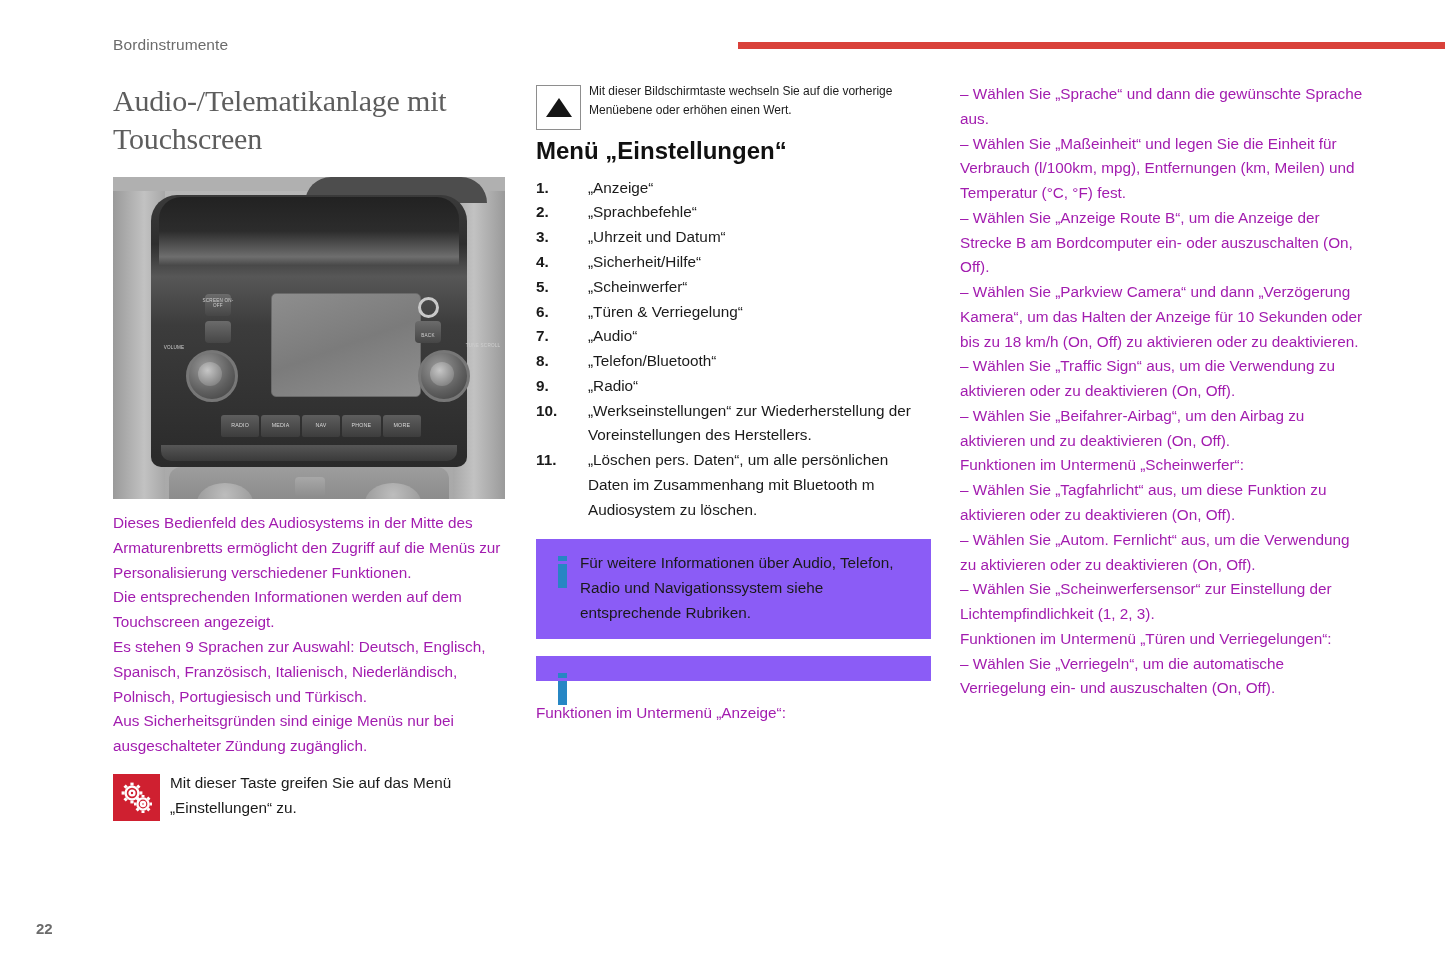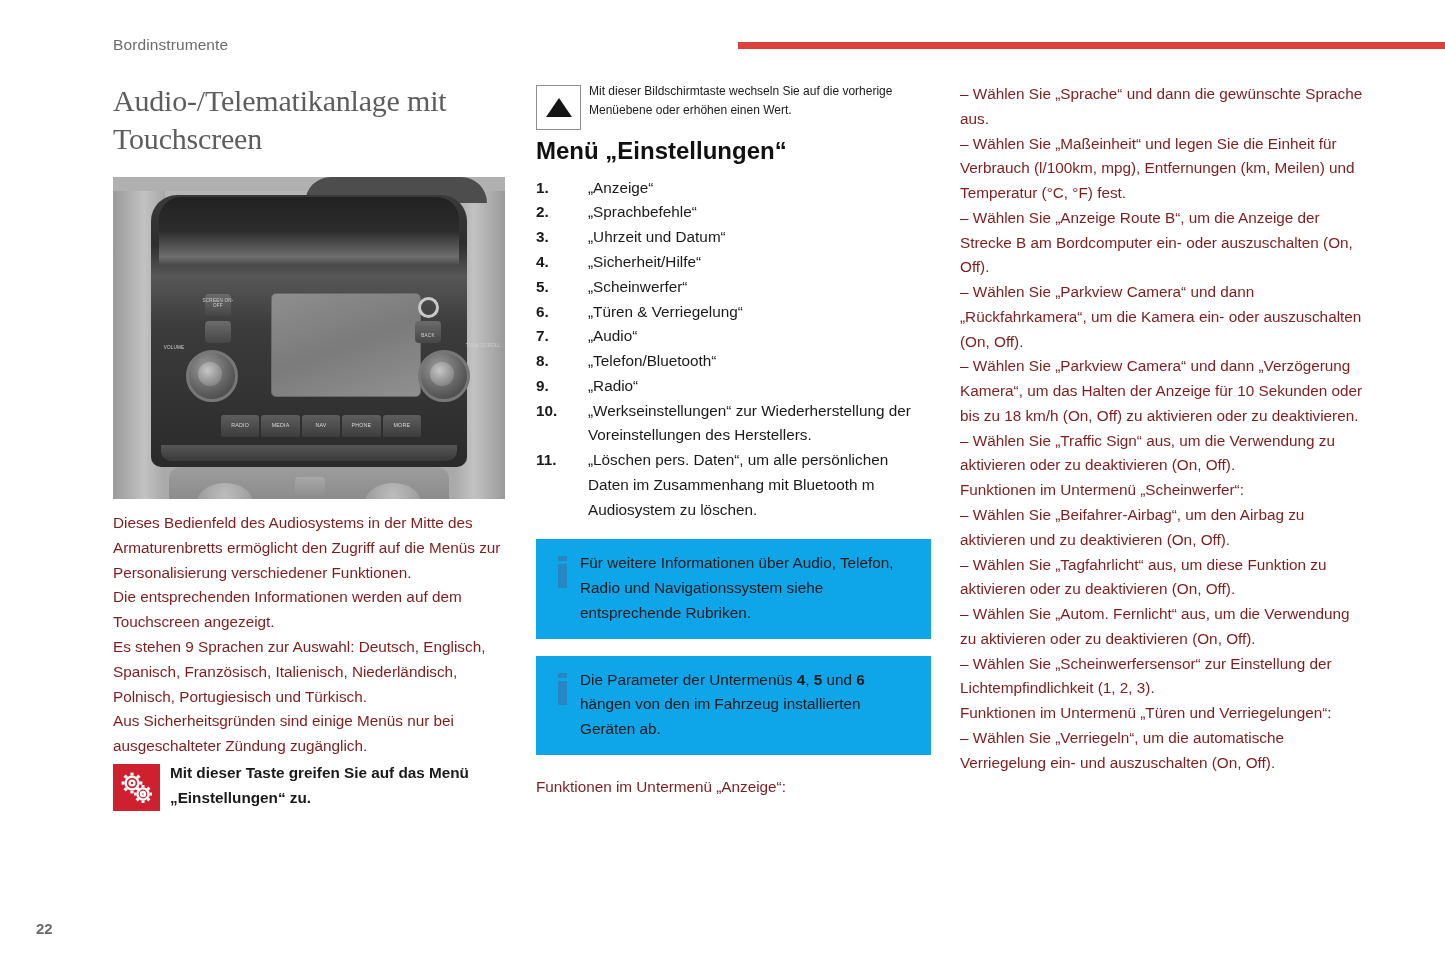--- a/index.html
+++ b/index.html
@@ -68,21 +68,21 @@
     font-weight: 700;
     color: #111111;
     line-height: 1.2;
   }
 
   
   p.body {
     margin: 0;
     font-size: 15.3px;
     line-height: 1.62;
-    color: #7f1d1d;
+    color: #a21caf;
   }
 
   
   .dash-figure {
     position: relative;
     width: 392px;
     height: 322px;
     margin: 19px 0 12px 0;
     overflow: hidden;
     background: #b0b0b0;
@@ -220,23 +220,22 @@
     font-size: 4.6px;
     color: #d0d0d0;
     letter-spacing: 0.2px;
     line-height: 1.15;
     text-align: center;
   }
 
   
   .icon-para {
     position: relative;
-    margin-top: 2px;
+    margin-top: 12px;
     min-height: 50px;
-    font-weight: bold;
   }
   .red-tile {
     position: absolute;
     left: 0; top: 3px;
     width: 47px; height: 47px;
     background: #cf2030;
   }
   .red-tile svg { display:block; }
   .icon-para .flowtext {
     font-size: 15.3px;
@@ -296,21 +295,21 @@
   ol.menu-list li .num {
     position: absolute;
     left: 0;
     top: 0;
     font-weight: 700;
   }
 
   
   .info-box {
     position: relative;
-    background: #0ea5e9;
+    background: #8b5cf6;
     margin-top: 17px;
     padding: 12px 14px 13px 14px;
     font-size: 15.3px;
     line-height: 1.62;
   }
   .info-icon {
     position: absolute;
     left: 22px;
     top: 17px;
     width: 9px;
@@ -470,36 +469,34 @@
         <div class="stem"></div>
       </div>
       <span class="lead">Für weitere Informationen über Audio, Telefon, Radio und Navigationssystem siehe entsprechende Rubriken.</span>
     </div>
 
     <div class="info-box">
       <div class="info-icon">
         <div class="dot"></div>
         <div class="stem"></div>
       </div>
-      <span class="lead"><span>Die Parameter der Untermenüs </span><b>4</b><span>, </span><b>5</b><span> und </span><b>6</b><span> hängen von den im Fahrzeug installierten Geräten ab.</span></span>
     </div>
 
     <p class="body" style="margin-top:20px;">Funktionen im Untermenü „Anzeige“:</p>
 
   </div>
 
   <div class="col col3">
     <p class="body">–  Wählen Sie „Sprache“ und dann die gewünschte Sprache aus.</p>
     <p class="body">–  Wählen Sie „Maßeinheit“ und legen Sie die Einheit für Verbrauch (l/100km, mpg), Entfernungen (km, Meilen) und Temperatur (°C, °F) fest.</p>
     <p class="body">–  Wählen Sie „Anzeige Route B“, um die Anzeige der Strecke B am Bordcomputer ein- oder auszuschalten (On, Off).</p>
-    <p class="body">–  Wählen Sie „Parkview Camera“ und dann „Rückfahrkamera“, um die Kamera ein- oder auszuschalten (On, Off).</p>
     <p class="body">–  Wählen Sie „Parkview Camera“ und dann „Verzögerung Kamera“, um das Halten der Anzeige für 10 Sekunden oder bis zu 18 km/h (On, Off) zu aktivieren oder zu deaktivieren.</p>
     <p class="body">–  Wählen Sie „Traffic Sign“ aus, um die Verwendung zu aktivieren oder zu deaktivieren (On, Off).</p>
+    <p class="body">–  Wählen Sie „Beifahrer-Airbag“, um den Airbag zu aktivieren und zu deaktivieren (On, Off).</p>
     <p class="body">Funktionen im Untermenü „Scheinwerfer“:</p>
-    <p class="body">–  Wählen Sie „Beifahrer-Airbag“, um den Airbag zu aktivieren und zu deaktivieren (On, Off).</p>
     <p class="body">–  Wählen Sie „Tagfahrlicht“ aus, um diese Funktion zu aktivieren oder zu deaktivieren (On, Off).</p>
     <p class="body">–  Wählen Sie „Autom. Fernlicht“ aus, um die Verwendung zu aktivieren oder zu deaktivieren (On, Off).</p>
     <p class="body">–  Wählen Sie „Scheinwerfersensor“ zur Einstellung der Lichtempfindlichkeit (1, 2, 3).</p>
     <p class="body">Funktionen im Untermenü „Türen und Verriegelungen“:</p>
     <p class="body">–  Wählen Sie „Verriegeln“, um die automatische Verriegelung ein- und auszuschalten (On, Off).</p>
   </div>
 
   <div class="page-number">22</div>
 
 </div>

